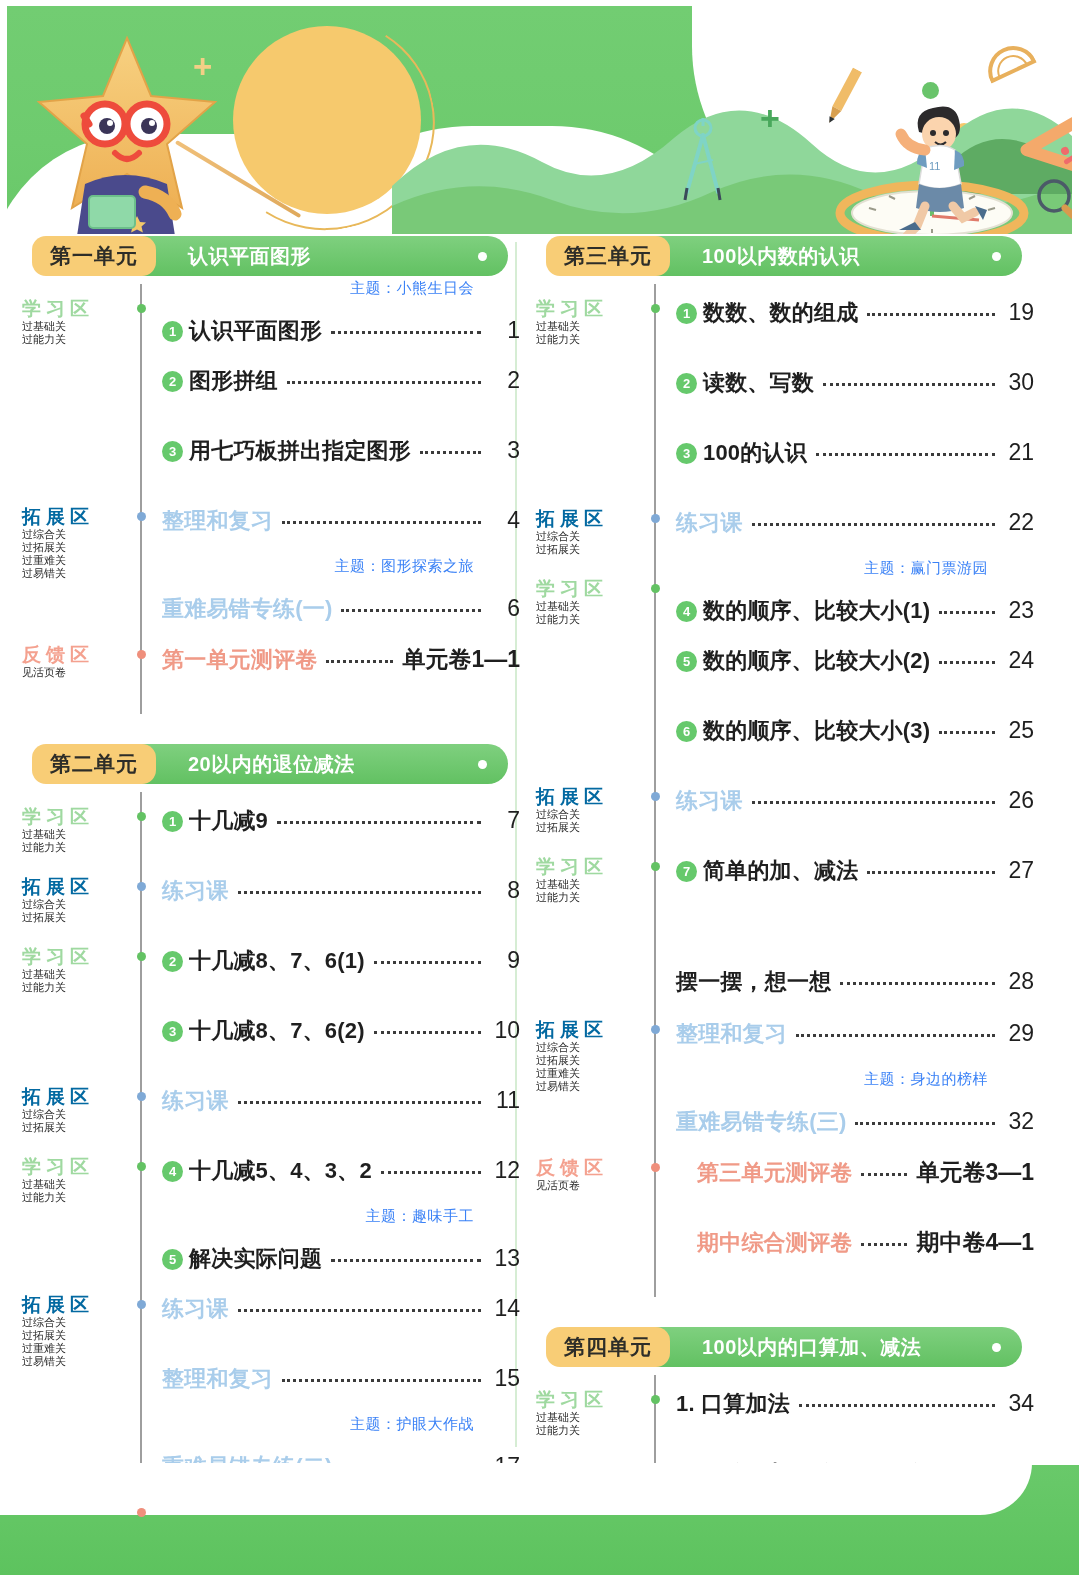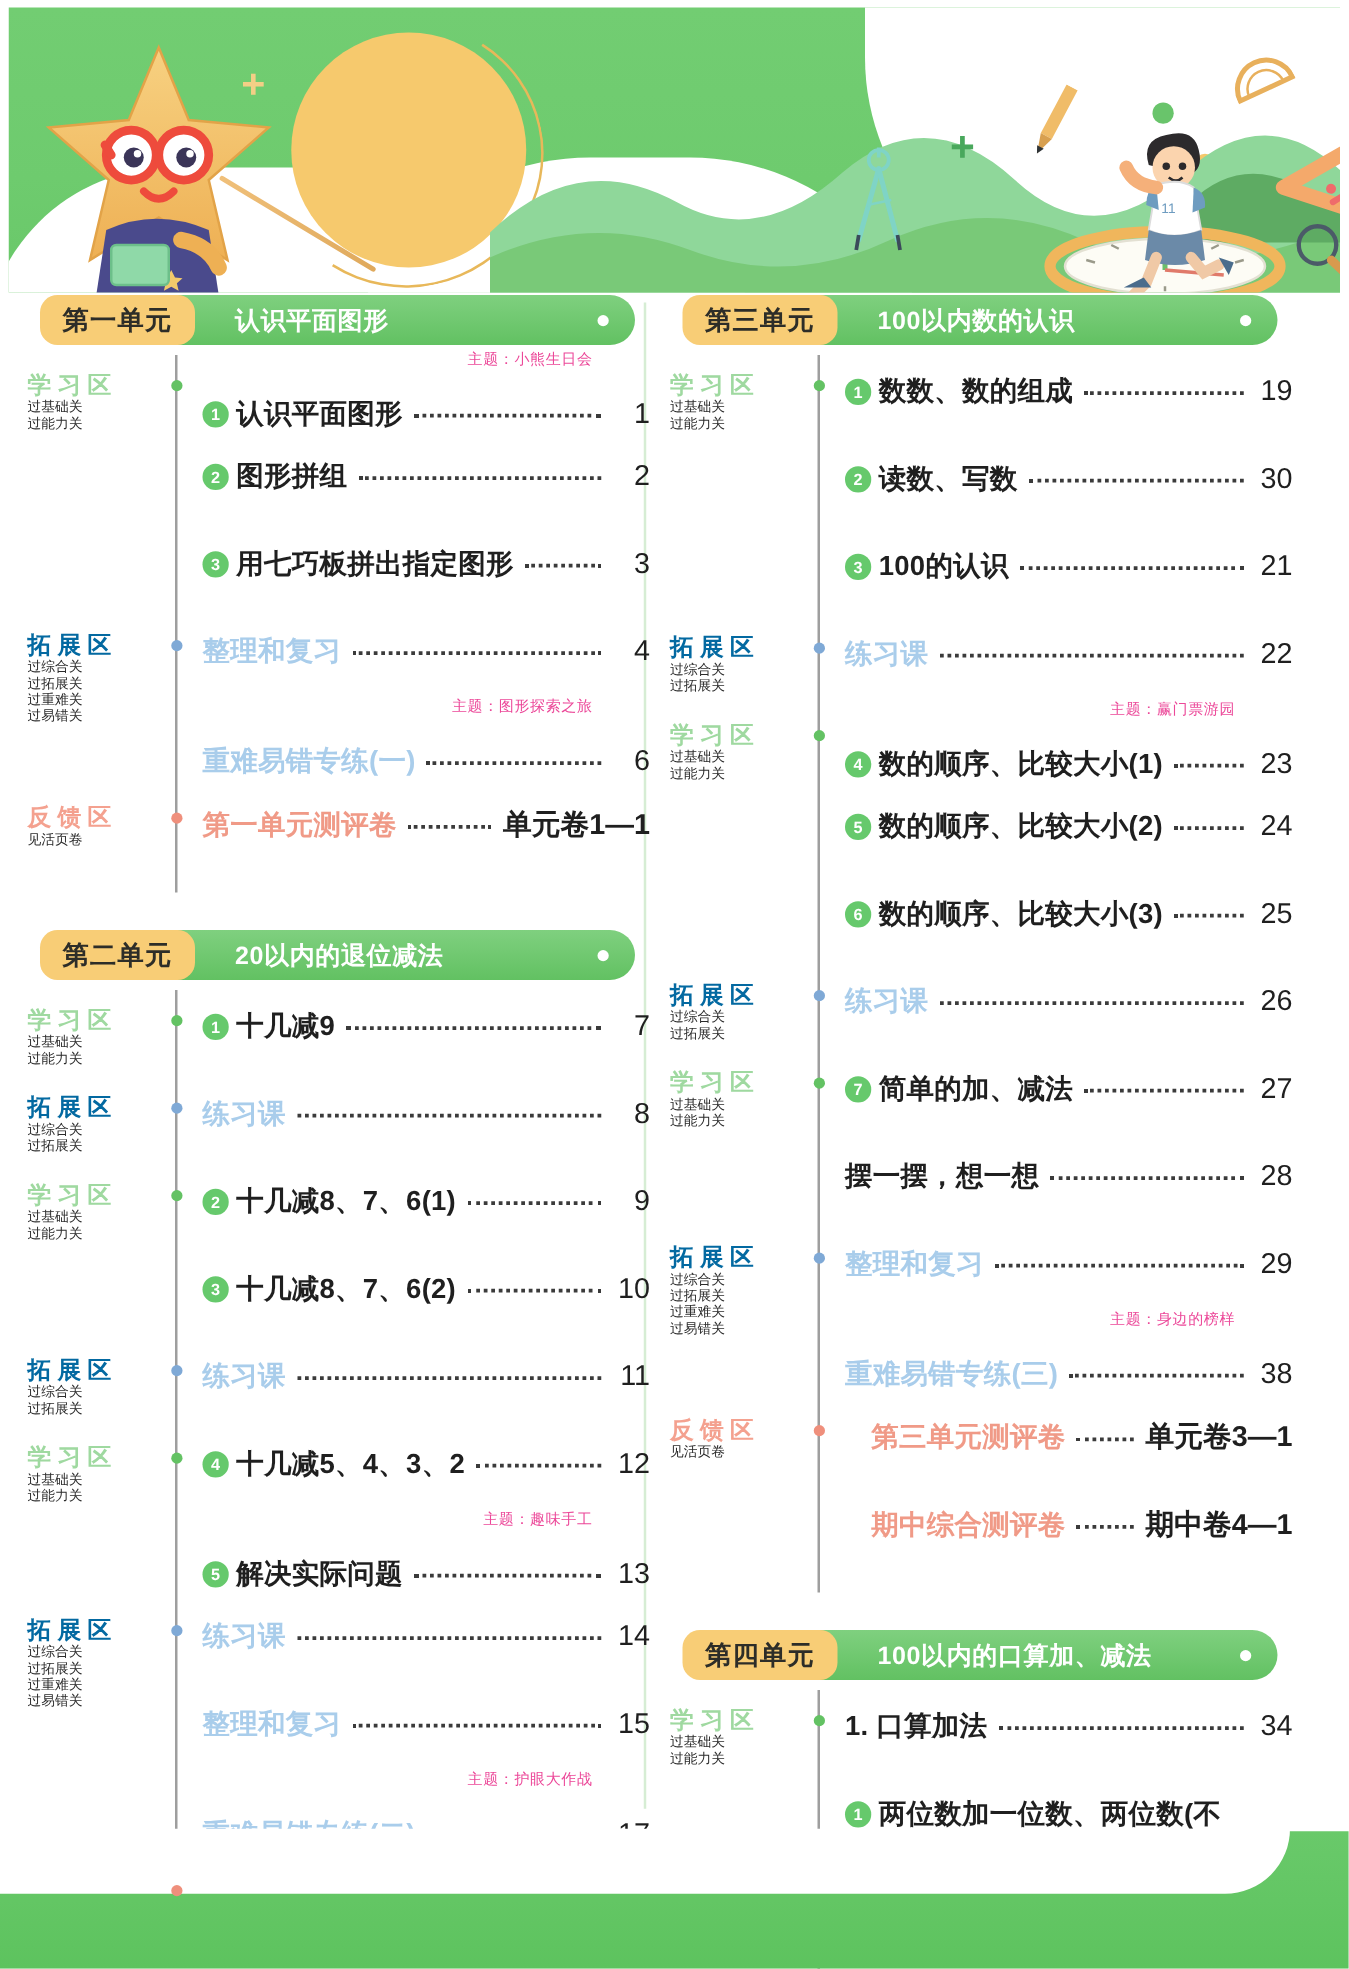--- a/index.html
+++ b/index.html
@@ -134,34 +134,34 @@
     background:#66c96c;color:#fff;font-size:13px;font-weight:700;
     display:inline-flex;align-items:center;justify-content:center;
     margin-right:6px;transform:translateY(-2px);
   }
   .etext{
     font-size:22px;color:#1f1f1f;font-weight:600;white-space:nowrap;letter-spacing:.2px;
   }
   .etext.plain{font-weight:600;}
   .etext.blue{color:#a9cdeb;font-weight:600;}
   .etext.red{color:#f09a87;font-weight:600;}
-  .etext.bold{font-weight:700;color:#1f1f1f;}
+  .etext.bold{font-weight:700;color:#1f1f1f;margin-top:41px;}
   .leader{
     flex:1;margin:0 9px;position:relative;top:-4px;
     border-bottom:3px dotted #3b3b3b;min-width:26px;
   }
   .pg{
     flex:0 0 auto;font-size:23px;color:#1f1f1f;font-weight:500;
     min-width:30px;text-align:right;
     font-family:"Liberation Sans","DejaVu Sans",sans-serif;
   }
   .pg.wide{min-width:0;font-size:23px;font-weight:700;white-space:nowrap;}
   .theme{
     position:absolute;right:46px;top:-19px;
-    font-size:12px;color:#ec4899;white-space:nowrap;letter-spacing:.5px;
+    font-size:15px;color:#3b82f6;white-space:nowrap;letter-spacing:.5px;
     font-family:Liberation Serif, serif;
   }
   .entry.has-theme{padding-top:18px;}
 
   
   .botband{
     position:absolute;left:0;bottom:0;width:1079px;height:110px;
     background:linear-gradient(180deg,#69c96a,#5dc35e);
   }
   .botband .cut{
@@ -746,21 +746,21 @@
                     <span class="etext blue">整理和复习</span>
                     <span class="leader"></span>
                     <span class="pg">29</span>
                   </div>
                 </div>
                 <div style="height: 22px;"></div>
                 <div class="entry has-theme">
                   <div class="entry-line">
                     <span class="etext blue">重难易错专练(三)</span>
                     <span class="leader"></span>
-                    <span class="pg">38</span>
+                    <span class="pg">32</span>
                   </div>
                   <div class="theme">主题：身边的榜样</div>
                 </div>
                 <div style="height: 20px;"></div>
               </div>
             </div>
             <div class="row">
               <div class="zonecell">
                 <div class="zone-title zone-fankui">反馈区</div>
                 <div class="zone-sub">见活页卷</div>

